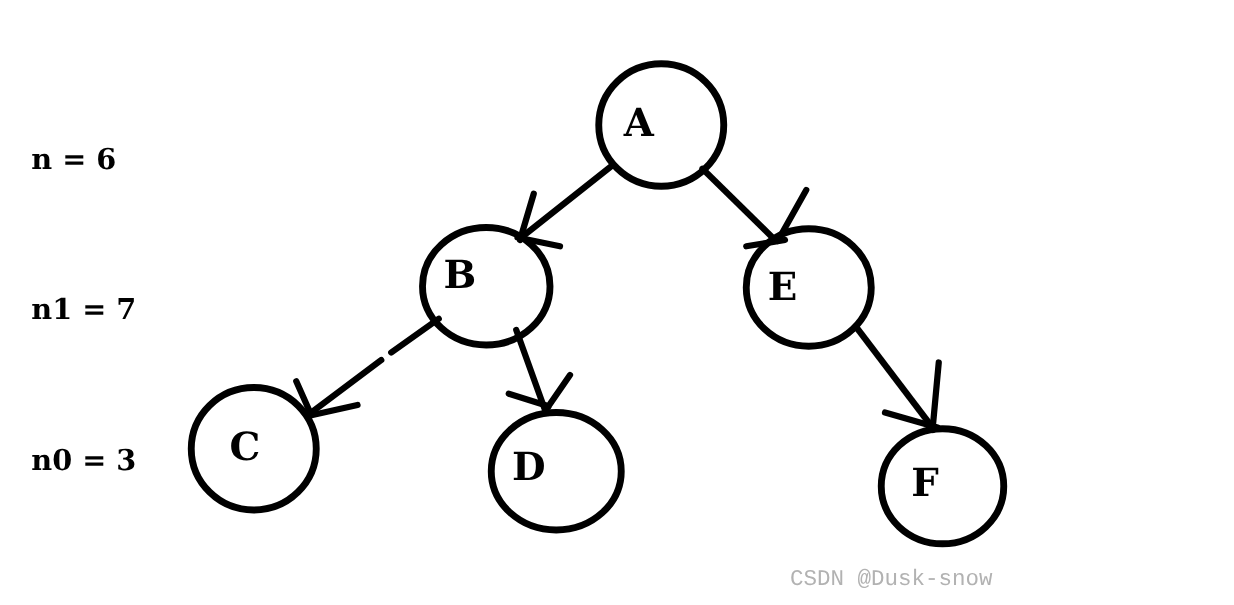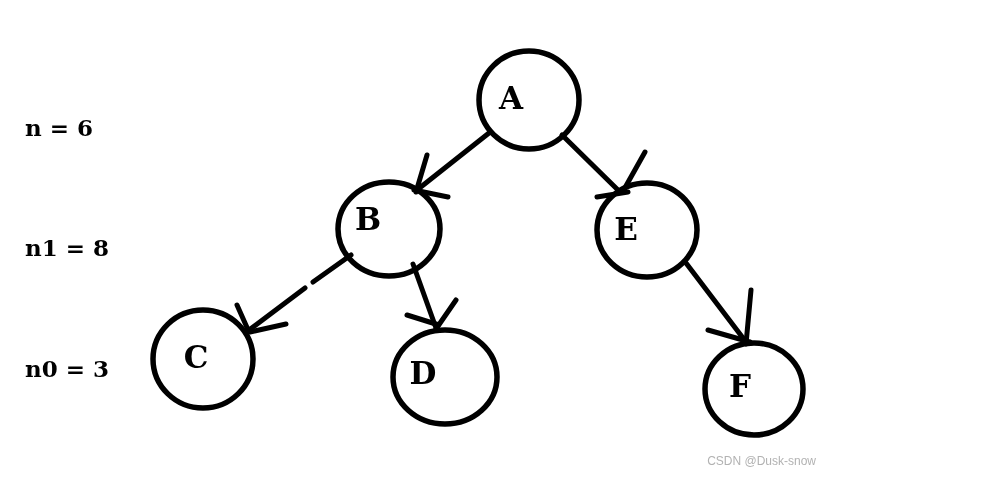--- a/index.html
+++ b/index.html
@@ -7,21 +7,20 @@
     padding: 0;
     background: #ffffff;
   }
   .canvas {
     position: relative;
     width: 808px;
     height: 484px;
     background: #ffffff;
     overflow: hidden;
     font-family: "DejaVu Serif", "Liberation Serif", serif;
-    padding-left: 22px;
   }
   .notes {
     position: absolute;
     left: 25px;
     top: 27px;
     font-size: 23px;
     line-height: 40.3px;
     font-weight: bold;
     color: #000000;
     white-space: pre;
@@ -46,34 +45,34 @@
     font-family: "DejaVu Serif", "Liberation Serif", serif;
     font-size: 31px;
     font-weight: bold;
     fill: #000000;
     text-anchor: middle;
   }
   .watermark {
     position: absolute;
     right: 14px;
     top: 454px;
-    font-family: Liberation Sans, sans-serif;
-    font-size: 12px;
+    font-family: Liberation Mono, monospace;
+    font-size: 18px;
     color: #b2b2b2;
     margin-left: 32px;
   }
 </style>
 </head>
 <body>
 
 <div class="canvas">
 
   <div class="notes">
     <div class="note-line">n = 6</div>
-    <div class="note-line">n1 = 8</div>
+    <div class="note-line">n1 = 7</div>
     <div class="note-line">n0 = 3</div>
     
     
   </div>
 
   <svg class="tree-svg" width="987" height="484" viewBox="0 0 987 484" xmlns="http://www.w3.org/2000/svg">
 
     <ellipse class="node-circle" cx="529" cy="100" rx="50" ry="49"></ellipse>
     <ellipse class="node-circle" cx="389" cy="229" rx="51" ry="47"></ellipse>
     <ellipse class="node-circle" cx="647" cy="230" rx="50" ry="47"></ellipse>

